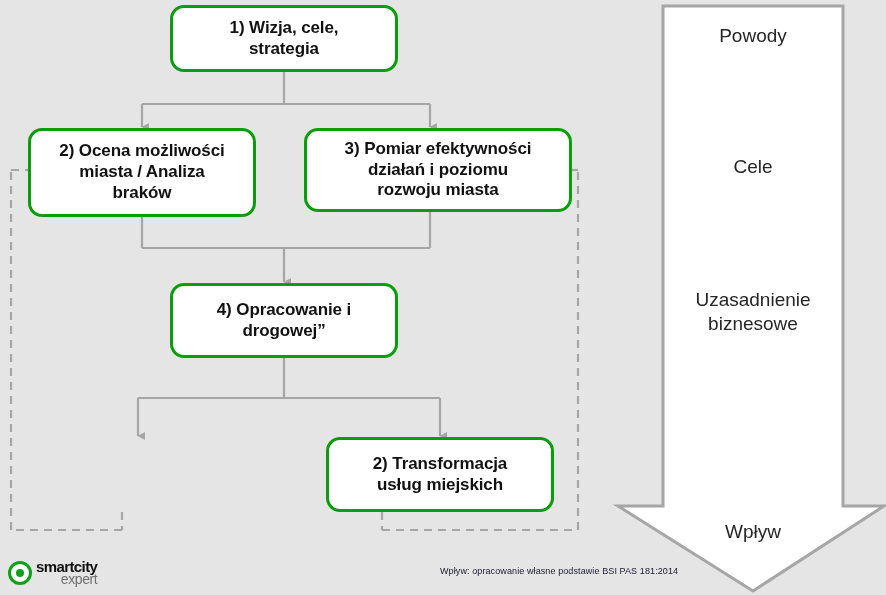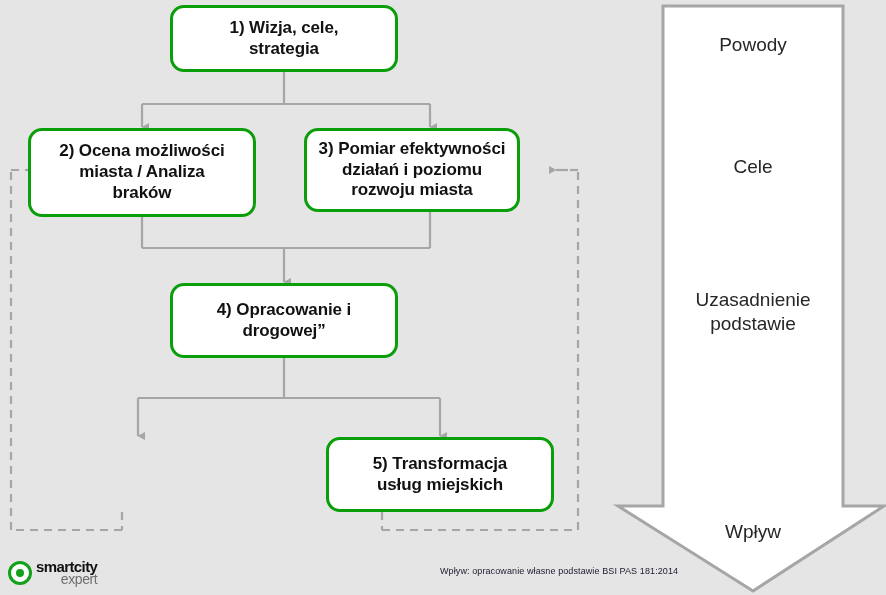--- a/index.html
+++ b/index.html
@@ -175,54 +175,54 @@
   </div>
 
   <div class="node" style="left:28px; top:128px; width:228px; height:89px;">
     <div>
       <span>2) Ocena możliwości</span>
       <span>miasta / Analiza</span>
       <span>braków</span>
     </div>
   </div>
 
-  <div class="node" style="left:304px; top:128px; width:216px; height:84px;">
+  <div class="node" style="left:304px; top:128px; width:268px; height:84px;">
     <div>
       <span>3) Pomiar efektywności</span>
       <span>działań i poziomu</span>
       <span>rozwoju miasta</span>
     </div>
   </div>
 
   <div class="node" style="left:170px; top:283px; width:228px; height:75px;">
     <div>
       <span>4) Opracowanie i</span>
       <span>drogowej”</span>
     </div>
   </div>
 
 
   <div class="node" style="left:326px; top:437px; width:228px; height:75px;">
     <div>
-      <span>5) Transformacja</span>
+      <span>2) Transformacja</span>
       <span>usług miejskich</span>
     </div>
   </div>
 
-  <div class="arrow-label" style="left:663px; top:33px; width:180px;">
+  <div class="arrow-label" style="left:663px; top:24px; width:180px;">
     <span>Powody</span>
   </div>
 
   <div class="arrow-label" style="left:663px; top:155px; width:180px;">
     <span>Cele</span>
   </div>
 
   <div class="arrow-label" style="left:653px; top:288px; width:200px;">
     <span>Uzasadnienie</span>
-    <span>podstawie</span>
+    <span>biznesowe</span>
   </div>
 
   <div class="arrow-label" style="left:663px; top:520px; width:180px;">
     <span>Wpływ</span>
   </div>
 
   <div class="source-note" style="left:440px; top:566px;">Wpływ: opracowanie własne podstawie BSI PAS 181:2014</div>
 
   <div class="logo">
     <div class="logo-mark">

